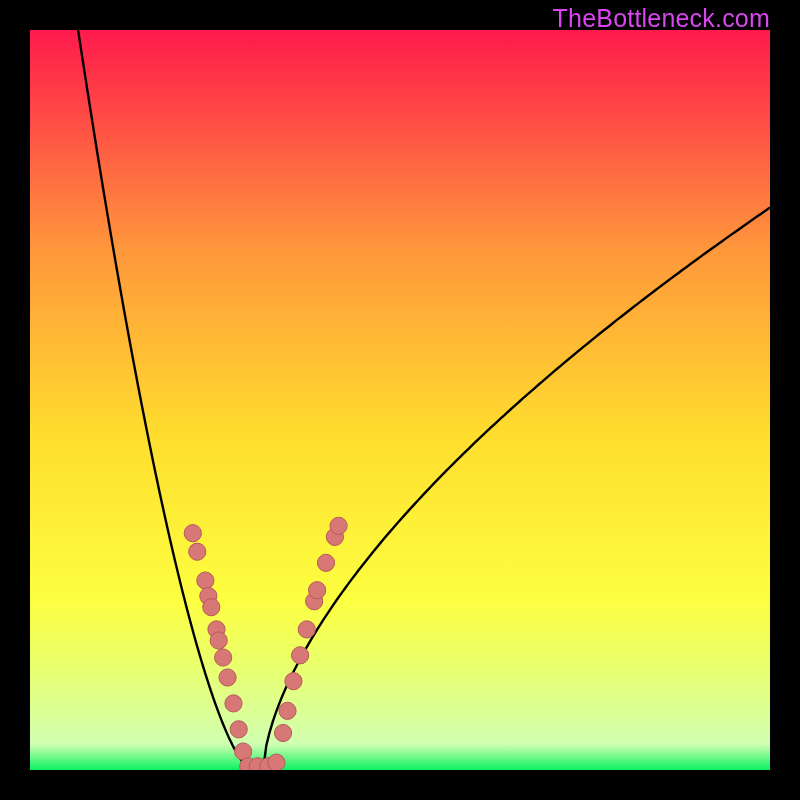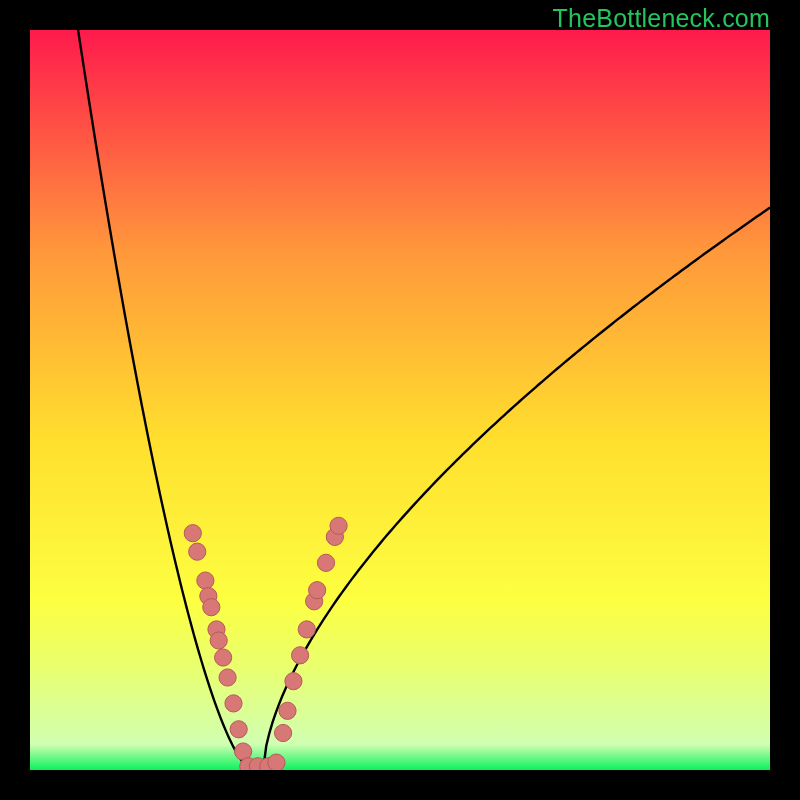--- a/index.html
+++ b/index.html
@@ -22,21 +22,21 @@
     top: 30px;
     left: 30px;
     width: 740px;
     height: 740px;
     overflow: hidden;
   }
   .watermark {
     position: absolute;
     top: 4px;
     right: 30px;
-    color: #22c55e;
+    color: #d946ef;
     font-size: 25px;
     font-weight: 400;
     letter-spacing: 0.2px;
   }
   svg { display: block; }
 </style>
 </head>
 <body>
 
 <div class="frame">

